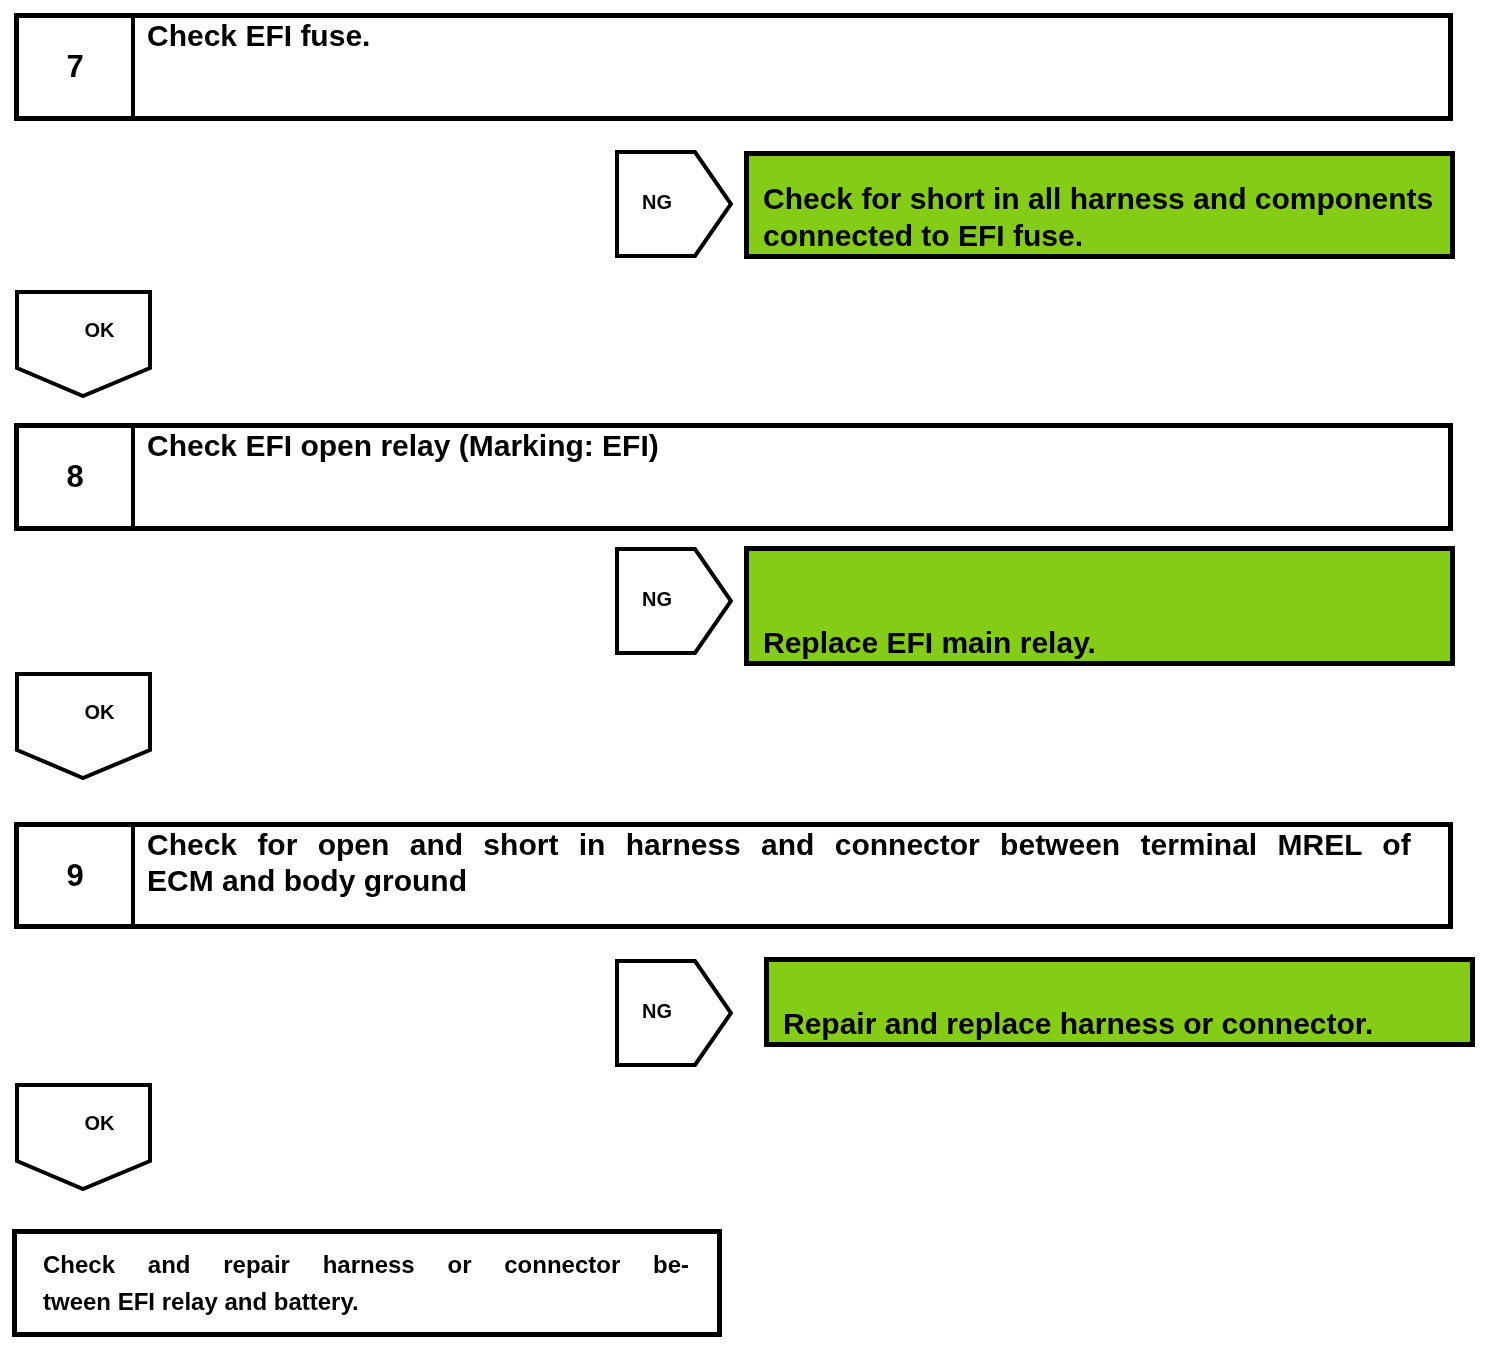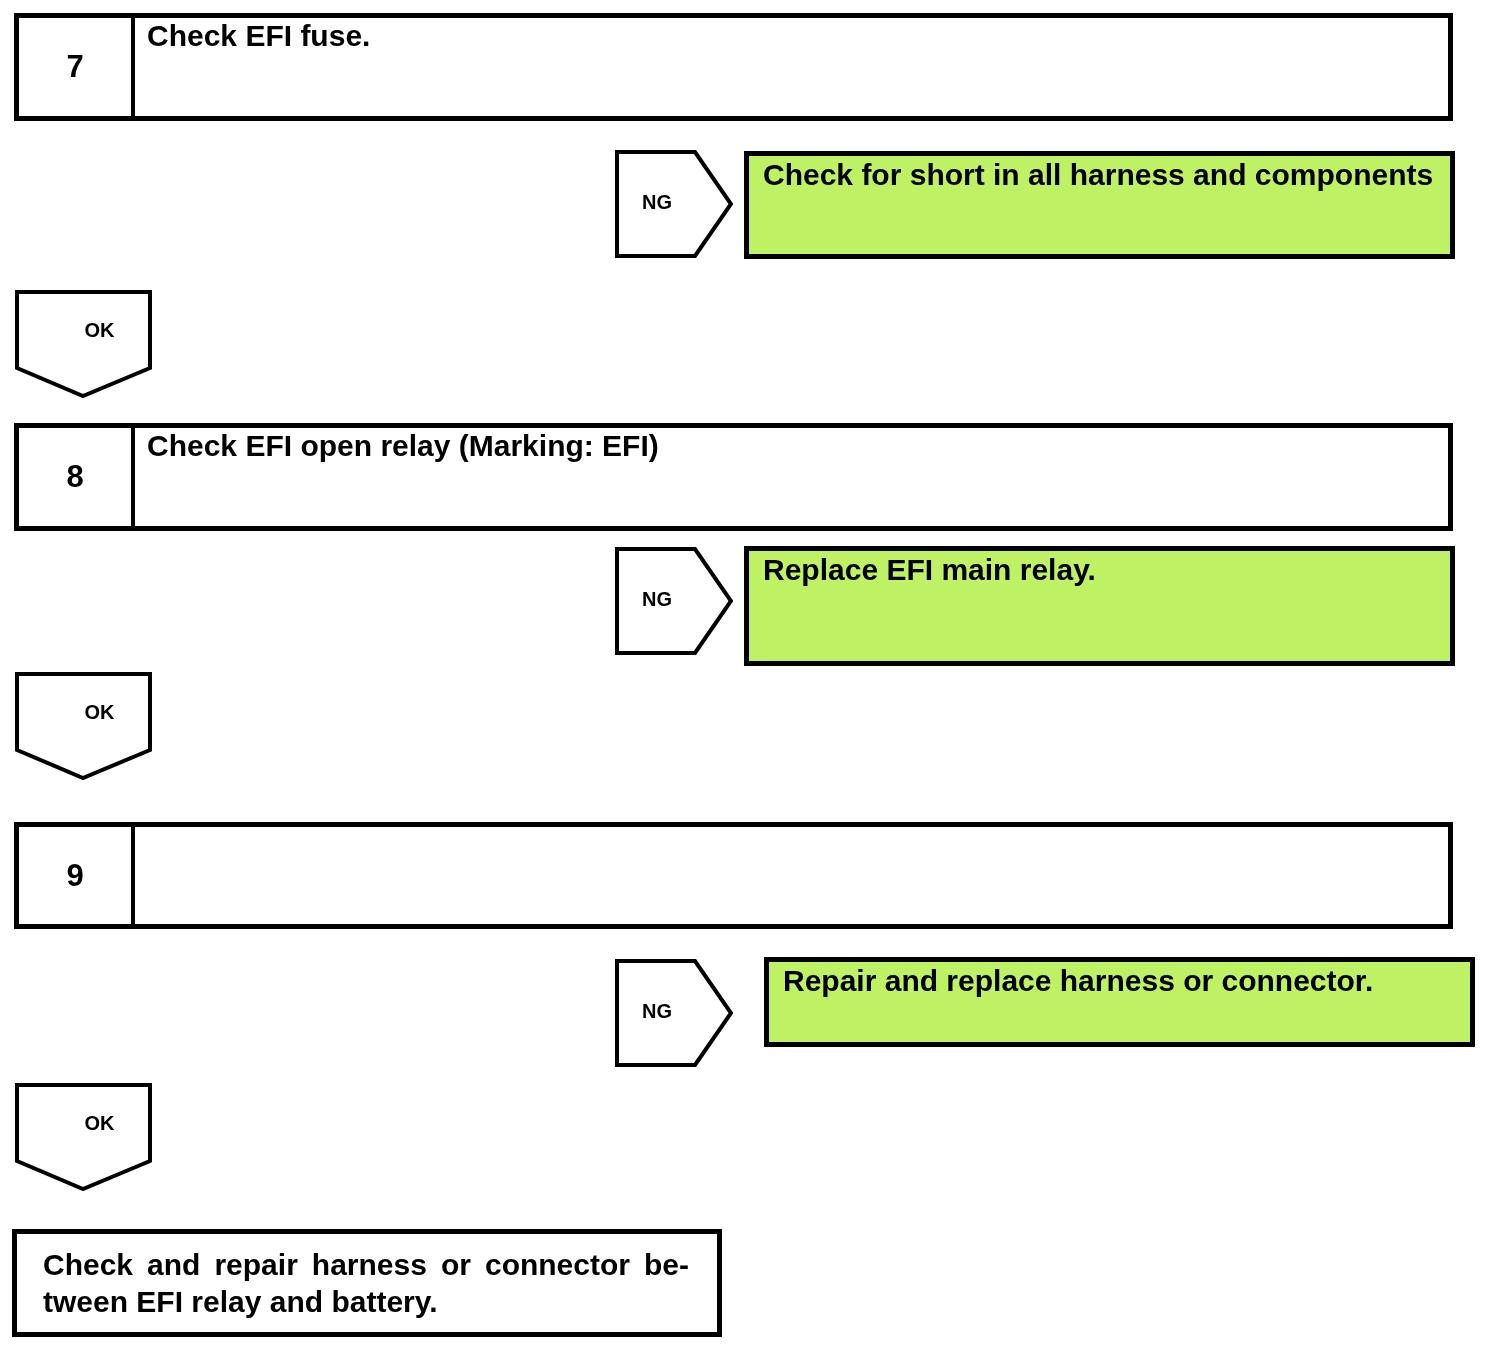--- a/index.html
+++ b/index.html
@@ -30,31 +30,31 @@
   .pent svg{display:block;}
   .pent polygon{fill:#fff;stroke:#000;stroke-width:4;stroke-linejoin:miter;}
   .pent .plabel{
     position:absolute;top:0;display:flex;align-items:center;justify-content:center;
     font-size:20px;
   }
   .ng-pent .plabel{left:0;width:84px;height:104px;}
   .ok-pent .plabel{left:0;width:137px;height:80px;padding-left:16px;}
   .result-box{
     position:absolute;left:744px;width:711px;height:108px;
-    border:5px solid #000;background:#bef264;box-sizing:border-box;
-    display:flex;flex-direction:column;justify-content:flex-start;
+    border:5px solid #000;background:#84cc16;box-sizing:border-box;
+    display:flex;flex-direction:column;justify-content:flex-end;
     padding-left:14px;padding-right:10px;font-size:30px;line-height:37px;
   }
   .result-box .rline{white-space:nowrap;}
   
   .final-box{
     position:absolute;left:12px;top:1229px;width:710px;height:108px;
     border:5px solid #000;background:#fff;box-sizing:border-box;
     display:flex;flex-direction:column;justify-content:center;
-    padding-left:26px;padding-right:28px;font-size:30px;line-height:37px;
+    padding-left:26px;padding-right:28px;font-size:24px;line-height:37px;
   }
   .final-box .jline{text-align:justify;text-align-last:justify;}
 </style>
 </head>
 <body>
 
 <div id="canvas">
 
   <div class="step-box" style="top:13px;">
     <div class="num-cell">
@@ -67,20 +67,21 @@
 
   <div class="pent ng-pent" style="left:615px;top:150px;">
     <svg width="118" height="108" viewBox="0 0 118 108">
       <polygon points="2,2 80,2 116,54 80,106 2,106"></polygon>
     </svg>
     <span class="plabel">NG</span>
   </div>
 
   <div class="result-box" style="top:151px;">
     <div class="rline">Check for short in all harness and components</div>
+    <div class="rline">connected to EFI fuse.</div>
   </div>
 
   <div class="pent ok-pent" style="left:15px;top:290px;">
     <svg width="137" height="108" viewBox="0 0 137 108">
       <polygon points="2,2 135,2 135,78 68,106 2,78"></polygon>
     </svg>
     <span class="plabel">OK</span>
   </div>
 
   <div class="step-box" style="top:423px;">
@@ -107,20 +108,24 @@
     <svg width="137" height="108" viewBox="0 0 137 108">
       <polygon points="2,2 135,2 135,78 68,106 2,78"></polygon>
     </svg>
     <span class="plabel">OK</span>
   </div>
 
   <div class="step-box" style="top:822px;height:107px;">
     <div class="num-cell">
       <span>9</span>
     </div>
+    <div class="step-text">
+      <div class="tline wspace">Check for open and short in harness and connector between terminal MREL of</div>
+      <div class="tline">ECM and body ground</div>
+    </div>
   </div>
 
   <div class="pent ng-pent" style="left:615px;top:959px;">
     <svg width="118" height="108" viewBox="0 0 118 108">
       <polygon points="2,2 80,2 116,54 80,106 2,106"></polygon>
     </svg>
     <span class="plabel">NG</span>
   </div>
 
   <div class="result-box" style="top:957px;height:90px;margin-left:20px;">

